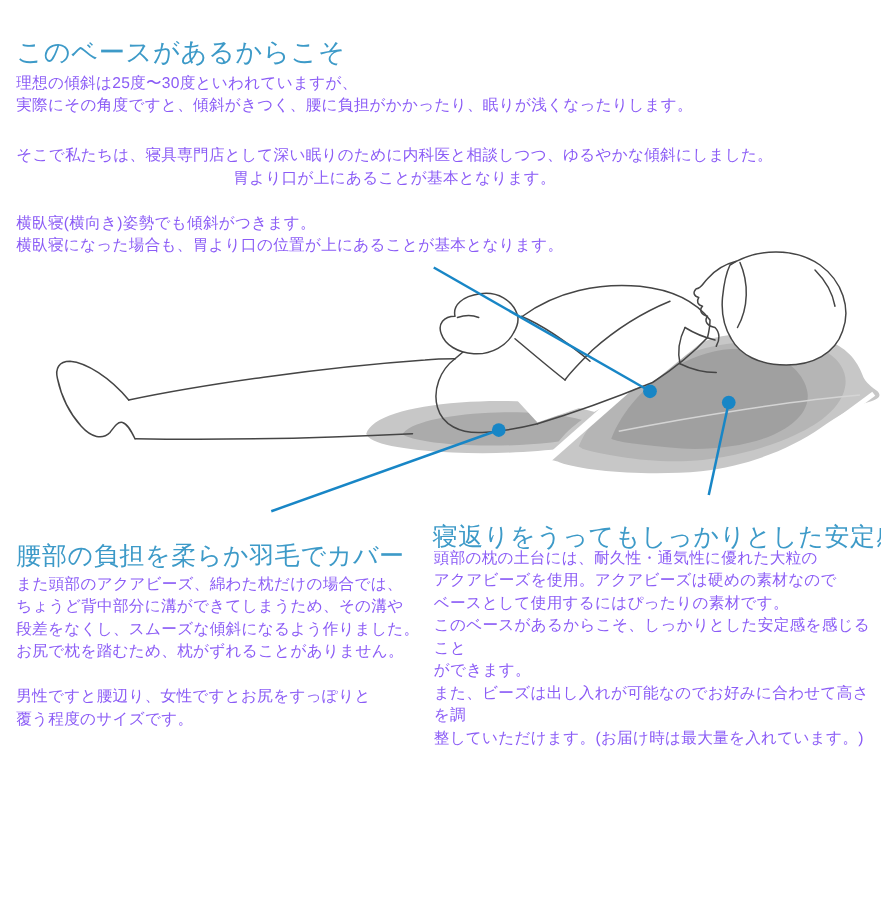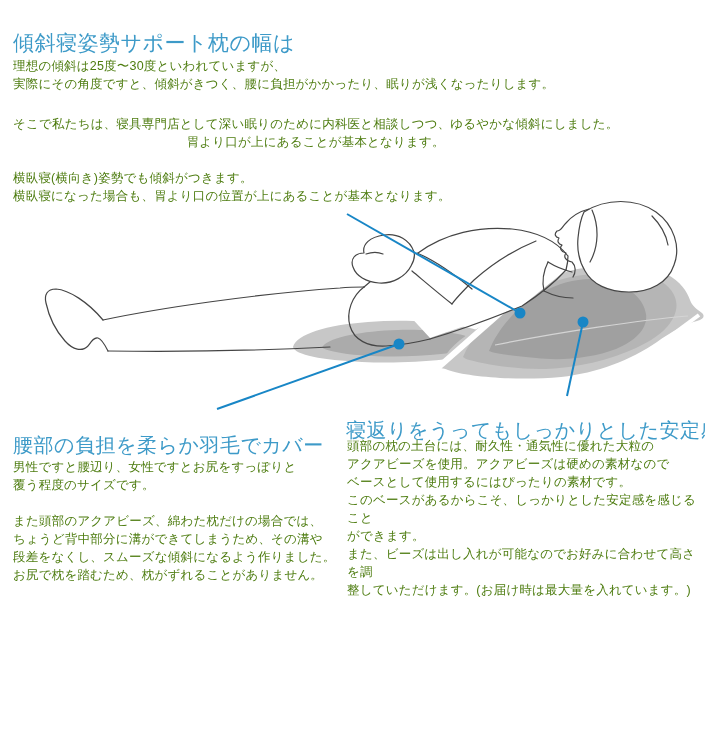--- a/index.html
+++ b/index.html
@@ -8,42 +8,42 @@
     font-family:"Liberation Sans","DejaVu Sans",sans-serif;
     -webkit-font-smoothing:antialiased;
   }
   .abs{position:absolute;}
   .page-title{
     left:13px;top:14px;
     font-size:21px;line-height:30px;letter-spacing:0.5px;
     color:#3d9ac8;font-weight:400;white-space:nowrap;
   }
   .body-text{
-    font-size:12.5px;line-height:18px;color:#4d7c0f;
+    font-size:12.5px;line-height:18px;color:#8b5cf6;
     white-space:pre-line;letter-spacing:0.2px;
   }
   .intro-p1{left:13px;top:57px;}
   .intro-p2{left:13px;top:115px;text-align:center;}
   .intro-p3{left:13px;top:169px;}
   .illustration{left:0;top:195px;width:705px;height:225px;pointer-events:none;}
   .sub-heading{
     font-size:20px;line-height:26px;letter-spacing:0.5px;
     color:#3d9ac8;font-weight:400;white-space:nowrap;
   }
   .left-heading{left:13px;top:415px;text-align:center;}
   .right-heading{left:346px;top:400px;}
   .col-left{left:13px;top:458px;width:330px;}
   .col-right{left:347px;top:437px;width:356px;}
   .col p{margin:0 0 18px 0;}
   .col p:last-child{margin-bottom:0;}
 </style>
 </head>
 <body>
 
-<h1 class="abs page-title">傾斜寝姿勢サポート枕の幅は</h1>
+<h1 class="abs page-title">このベースがあるからこそ</h1>
 
 <div class="abs body-text intro-p1">理想の傾斜は25度〜30度といわれていますが、
 実際にその角度ですと、傾斜がきつく、腰に負担がかかったり、眠りが浅くなったりします。</div>
 <div class="abs body-text intro-p2">そこで私たちは、寝具専門店として深い眠りのために内科医と相談しつつ、ゆるやかな傾斜にしました。
 胃より口が上にあることが基本となります。</div>
 <div class="abs body-text intro-p3">横臥寝(横向き)姿勢でも傾斜がつきます。
 横臥寝になった場合も、胃より口の位置が上にあることが基本となります。</div>
 
 <svg class="abs illustration" viewBox="0 195 705 225" width="705" height="225" xmlns="http://www.w3.org/2000/svg">
 
@@ -105,26 +105,26 @@
     <circle cx="520" cy="313" r="5.5" fill="#1886c6" stroke="none"></circle>
     <circle cx="399" cy="344" r="5.5" fill="#1886c6" stroke="none"></circle>
     <circle cx="583" cy="322" r="5.5" fill="#1886c6" stroke="none"></circle>
   </g>
 </svg>
 
 <h2 class="abs sub-heading left-heading">腰部の負担を柔らか羽毛でカバー</h2>
 <h2 class="abs sub-heading right-heading">寝返りをうってもしっかりとした安定感</h2>
 
 <div class="abs col col-left">
-  <p class="body-text">男性ですと腰辺り、女性ですとお尻をすっぽりと
-覆う程度のサイズです。</p>
   <p class="body-text">また頭部のアクアビーズ、綿わた枕だけの場合では、
 ちょうど背中部分に溝ができてしまうため、その溝や
 段差をなくし、スムーズな傾斜になるよう作りました。
 お尻で枕を踏むため、枕がずれることがありません。</p>
+  <p class="body-text">男性ですと腰辺り、女性ですとお尻をすっぽりと
+覆う程度のサイズです。</p>
 </div>
 
 <div class="abs col col-right">
   <p class="body-text">頭部の枕の土台には、耐久性・通気性に優れた大粒の
 アクアビーズを使用。アクアビーズは硬めの素材なので
 ベースとして使用するにはぴったりの素材です。
 このベースがあるからこそ、しっかりとした安定感を感じること
 ができます。
 また、ビーズは出し入れが可能なのでお好みに合わせて高さを調
 整していただけます。(お届け時は最大量を入れています。)</p>

